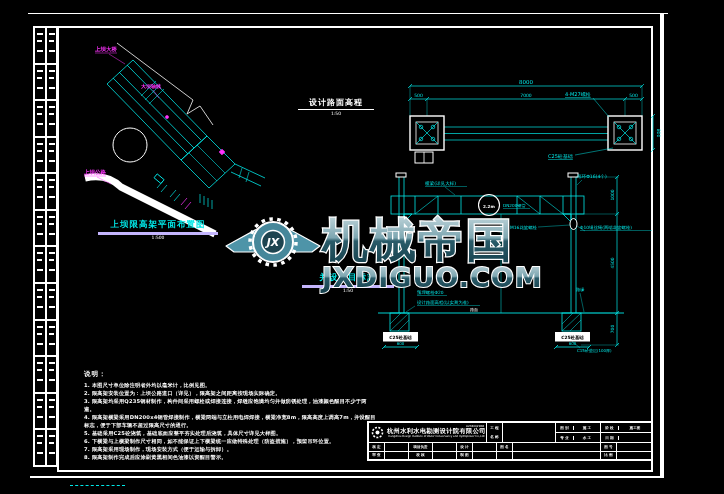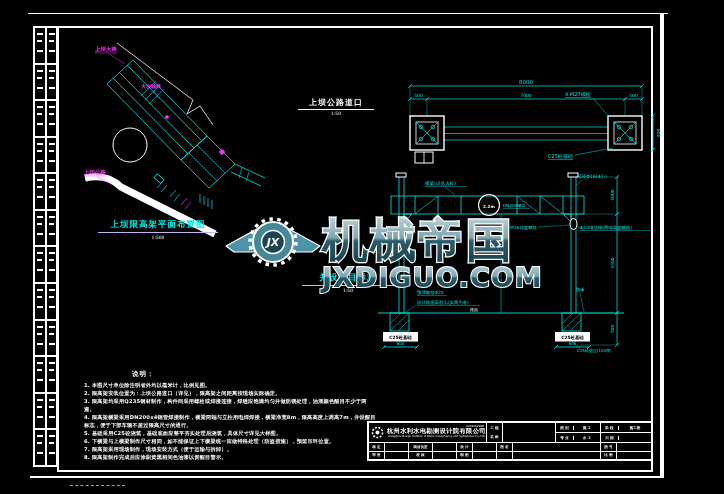--- a/index.html
+++ b/index.html
@@ -14,26 +14,26 @@
     display:flex;flex-direction:column;}
   .strip-row{flex:1;display:flex;border-bottom:2px solid #fff;}
   .strip-row:last-child{border-bottom:none;}
   .strip-cell{flex:1;border-right:2px solid #fff;position:relative;
     background-image:linear-gradient(#fff,#fff),linear-gradient(#fff,#fff),linear-gradient(#fff,#fff);
     background-size:6px 2px,5px 2px,6px 2px;background-position:2px 5px,2px 12px,2px 22px;background-repeat:no-repeat;}
   .strip-cell:last-child{border-right:none;}
   
   .dwg-title{font-weight:bold;letter-spacing:1px;white-space:nowrap;text-align:center;
     padding-bottom:1px;}
-  .t-cyan{color:#00e8e8;border-bottom:1px solid #c4b5fd;}
+  .t-cyan{color:#00e8e8;border-bottom:3px solid #c4b5fd;}
   .t-white{color:#fff;border-bottom:1px solid #fff;}
   .dwg-scale{color:#fff;text-align:center;}
   
   #notes{left:84px;top:370px;width:292px;color:#fff;}
-  #notes .nh{font-size:6.5px;font-weight:bold;margin-bottom:2px;letter-spacing:1px;margin-left:48px;}
+  #notes .nh{font-size:6.5px;font-weight:bold;margin-bottom:2px;letter-spacing:1px;}
   #notes .nl{font-size:5.2px;font-weight:bold;line-height:8px;letter-spacing:.2px;}
   
   #title-block{left:367px;top:421px;width:286px;height:40px;border:2px solid #fff;box-sizing:border-box;
     display:flex;flex-direction:column;background:#000;}
   #tb-top{height:19px;display:flex;border-bottom:1px solid #fff;}
   #tb-bottom{flex:1;display:flex;flex-direction:column;}
   .tb-r{flex:1;display:flex;}
   .tb-r.first{border-bottom:1px solid #fff;}
   .br{border-right:1px solid #fff;}
   .bb{border-bottom:1px solid #fff;}
@@ -140,21 +140,21 @@
       <path d="M52,28 L68,38 M96,64 L102,72 M40,151 L54,158" stroke-width="0.5"></path>
       <path d="M38,27 L60,27 M27,150 L49,150" stroke-width="0.5"></path>
     </g>
     <text class="lab-m" x="38" y="25" font-size="5.5" font-weight="bold">上坝大桥</text>
     <text class="lab-m" x="84" y="62" font-size="5" font-weight="bold">大坝轴线</text>
     <text class="lab-m" x="27" y="148" font-size="5.5" font-weight="bold">上坝公路</text>
   </svg>
   <div class="abs dwg-title t-cyan" style="left:98px;top:219px;width:120px;font-size:8.5px;">上坝限高架平面布置图</div>
   <div class="abs dwg-scale" style="left:98px;top:235px;width:120px;font-size:4.5px;">1:500</div>
 
-  <div class="abs dwg-title t-white" style="left:298px;top:97px;width:76px;font-size:8px;">上坝公路道口</div>
+  <div class="abs dwg-title t-white" style="left:298px;top:97px;width:76px;font-size:8px;">设计路面高程</div>
   <div class="abs dwg-scale" style="left:298px;top:111px;width:76px;font-size:4.5px;">1:50</div>
 
   <svg class="abs" style="left:395px;top:70px;" width="270" height="95" viewBox="0 0 270 95">
     <g stroke="#00e8e8" stroke-width="0.7" fill="none">
       <path d="M15,16 H247"></path>
       <path d="M13,18 L17,14 M245,18 L249,14"></path>
       <path d="M15,29 H247"></path>
       <path d="M13,31 L17,27 M30,31 L34,27 M228,31 L232,27 M245,31 L249,27"></path>
       <path d="M15,16 V46 M247,16 V46 M32,29 V46 M230,29 V46" stroke-width="0.4"></path>
       <path d="M49,57 H213 M49,63.5 H213 M49,70 H213"></path>

